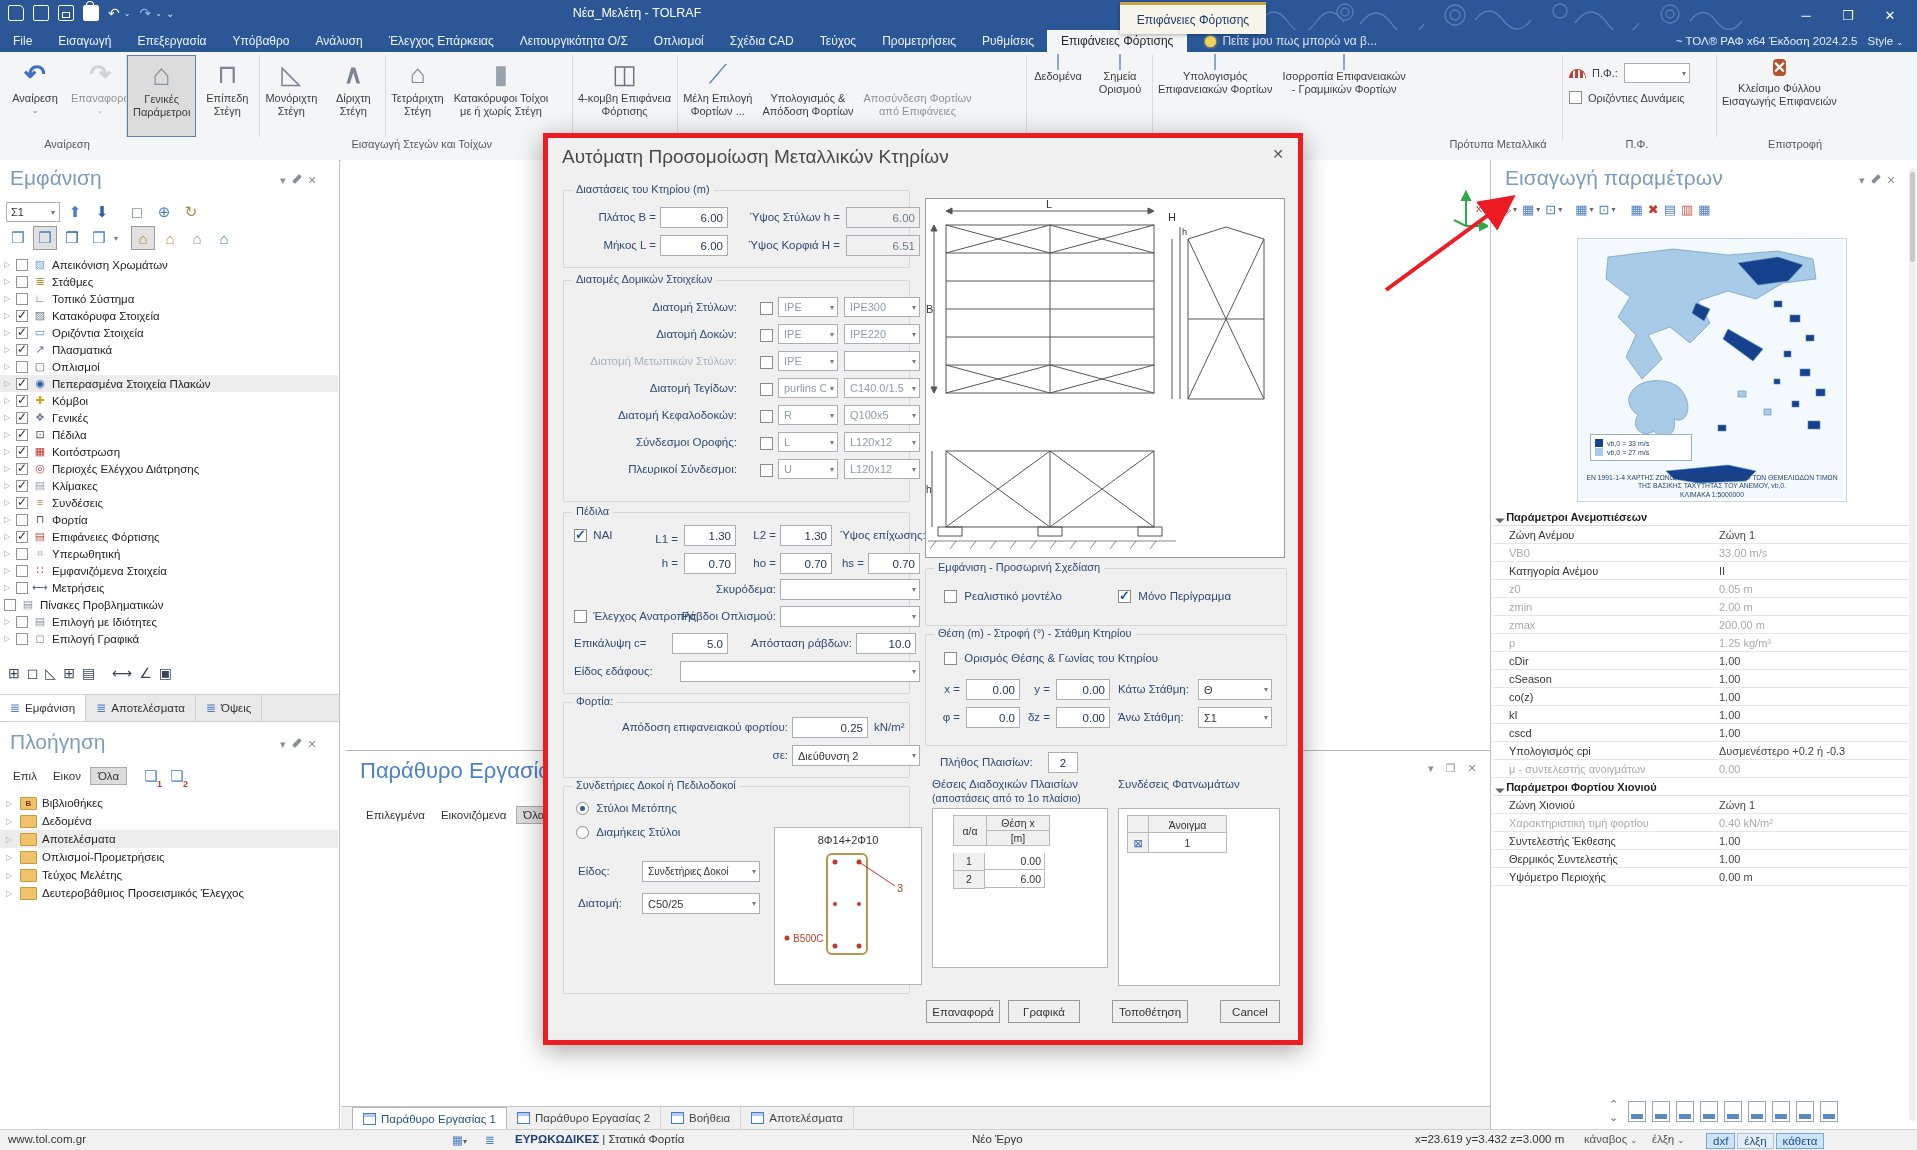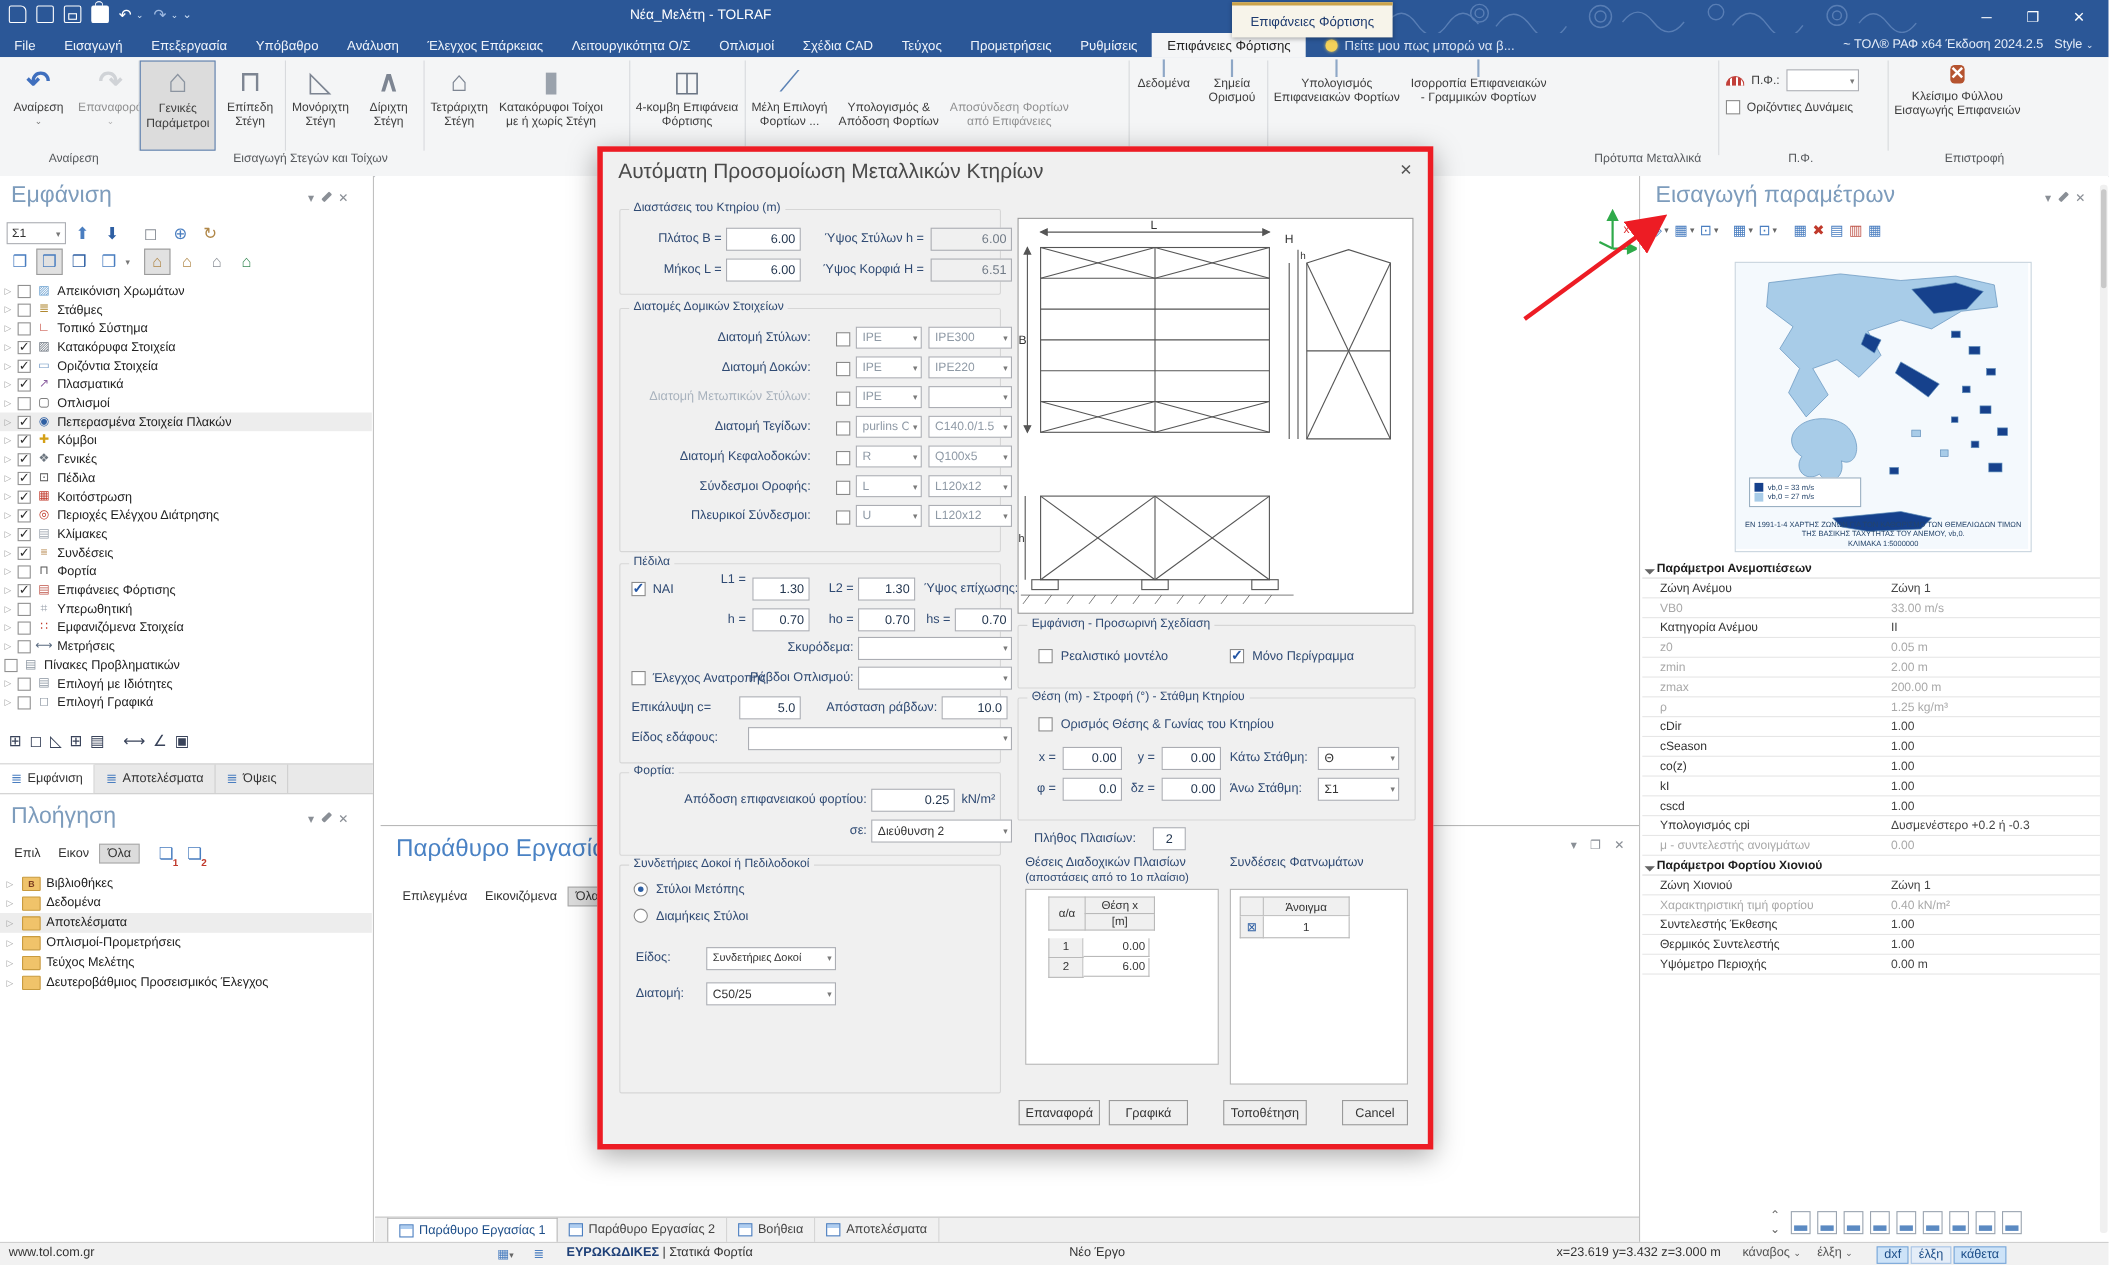--- a/index.html
+++ b/index.html
@@ -369,21 +369,21 @@
 
   <div class="rgrp" style="left:1716px;border-left:1px solid #d8dadd">
     <div class="rbtn">
       <span class="redx">✕</span>
       <span class="rlab"><span>Κλείσιμο Φύλλου</span><span class="l2">Εισαγωγής Επιφανειών</span></span>
     </div>
   </div>
 
   <div class="grouplabels">
     <span class="glab" style="left:22px;width:90px;text-align:center">Αναίρεση</span>
-    <span class="glab" style="left:212px;width:280px;text-align:left">Εισαγωγή Στεγών και Τοίχων</span>
+    <span class="glab" style="left:212px;width:280px;text-align:right">Εισαγωγή Στεγών και Τοίχων</span>
     <span class="glab" style="left:1438px;width:120px;text-align:center">Πρότυπα Μεταλλικά</span>
     <span class="glab" style="left:1592px;width:90px;text-align:center">Π.Φ.</span>
     <span class="glab" style="left:1740px;width:110px;text-align:center">Επιστροφή</span>
   </div>
 </div>
 
 <div class="abs leftdock">
   <div class="abs pheader" style="left:10px;top:6px">Εμφάνιση</div>
   <div class="pctrl" style="left:280px;top:14px">
     <span>▾</span>
@@ -798,21 +798,21 @@
             <span class="car">▾</span>
           </span>
         </div>
       </div>
   </div>
 
   <div class="group" style="left:15px;top:374px;width:345px;height:180px">
     <span class="legend">Πέδιλα</span>
     <span style="position:absolute;left:10px;top:15px"><span class="cb on"></span>
       <span class="dlbl" style="position:static;margin-left:3px">ΝΑΙ</span></span>
-    <span class="dlbl r" style="left:62px;top:8px;width:52px">L1 =</span>
+    <span class="dlbl r" style="left:62px;top:20px;width:52px">L1 =</span>
     <input class="inp" style="left: 120px; top: 12px; width: 52px;" value="1.30">
     <span class="dlbl r" style="left:178px;top:16px;width:34px">L2 =</span>
     <input class="inp" style="left: 216px; top: 12px; width: 52px;" value="1.30">
     <span class="dlbl" style="left:276px;top:16px">Ύψος επίχωσης:</span>
 
     <span class="dlbl r" style="left:62px;top:44px;width:52px">h =</span>
     <input class="inp" style="left: 120px; top: 40px; width: 52px;" value="0.70">
     <span class="dlbl r" style="left:178px;top:44px;width:34px">ho =</span>
     <input class="inp" style="left: 216px; top: 40px; width: 52px;" value="0.70">
     <span class="dlbl r" style="left:272px;top:44px;width:28px">hs =</span>
@@ -865,20 +865,36 @@
     <span class="dlbl" style="left:14px;top:78px">Είδος:</span>
     <span class="combo acombo" style="left:78px;top:74px;width:118px">
         <span class="cval" style="font-size:10px;color:#333">Συνδετήριες Δοκοί</span>
         <span class="car">▾</span>
       </span>
     <span class="dlbl" style="left:14px;top:110px">Διατομή:</span>
     <span class="combo acombo" style="left:78px;top:106px;width:118px">
         <span class="cval" style="color:#333">C50/25</span>
         <span class="car">▾</span>
       </span>
+    <div class="whitebox" style="left:210px;top:40px;width:148px;height:158px">
+      <div style="text-align:center;font-size:11px;color:#333;margin-top:6px">8Φ14+2Φ10</div>
+      <svg width="146" height="130">
+        <rect x="52" y="8" width="40" height="100" rx="5" fill="none" stroke="#b8954e" stroke-width="2"></rect>
+        <circle cx="60" cy="16" r="2.5" fill="#c0392b"></circle>
+          <circle cx="84" cy="16" r="2.5" fill="#c0392b"></circle>
+        <circle cx="60" cy="100" r="2.5" fill="#c0392b"></circle>
+          <circle cx="84" cy="100" r="2.5" fill="#c0392b"></circle>
+        <circle cx="60" cy="58" r="2" fill="#c0392b"></circle>
+          <circle cx="84" cy="58" r="2" fill="#c0392b"></circle>
+        <line x1="84" y1="16" x2="120" y2="40" stroke="#c0392b" stroke-width="1"></line>
+        <text x="122" y="46" font-size="11" fill="#c0392b">3</text>
+        <circle cx="12" cy="92" r="2.5" fill="#c0392b"></circle>
+        <text x="18" y="96" font-size="10" fill="#c0392b">B500C</text>
+      </svg>
+    </div>
   </div>
 
   <div class="whitebox" style="left:377px;top:60px;width:360px;height:360px;border-color:#9a9a9a">
     <svg width="358" height="358">
       <g stroke="#555" stroke-width="1" fill="none">
 
         <rect x="20" y="26" width="208" height="168"></rect>
         <line x1="124" y1="26" x2="124" y2="194"></line>
         <line x1="20" y1="54" x2="228" y2="54"></line>
         <line x1="20" y1="82" x2="228" y2="82"></line>

